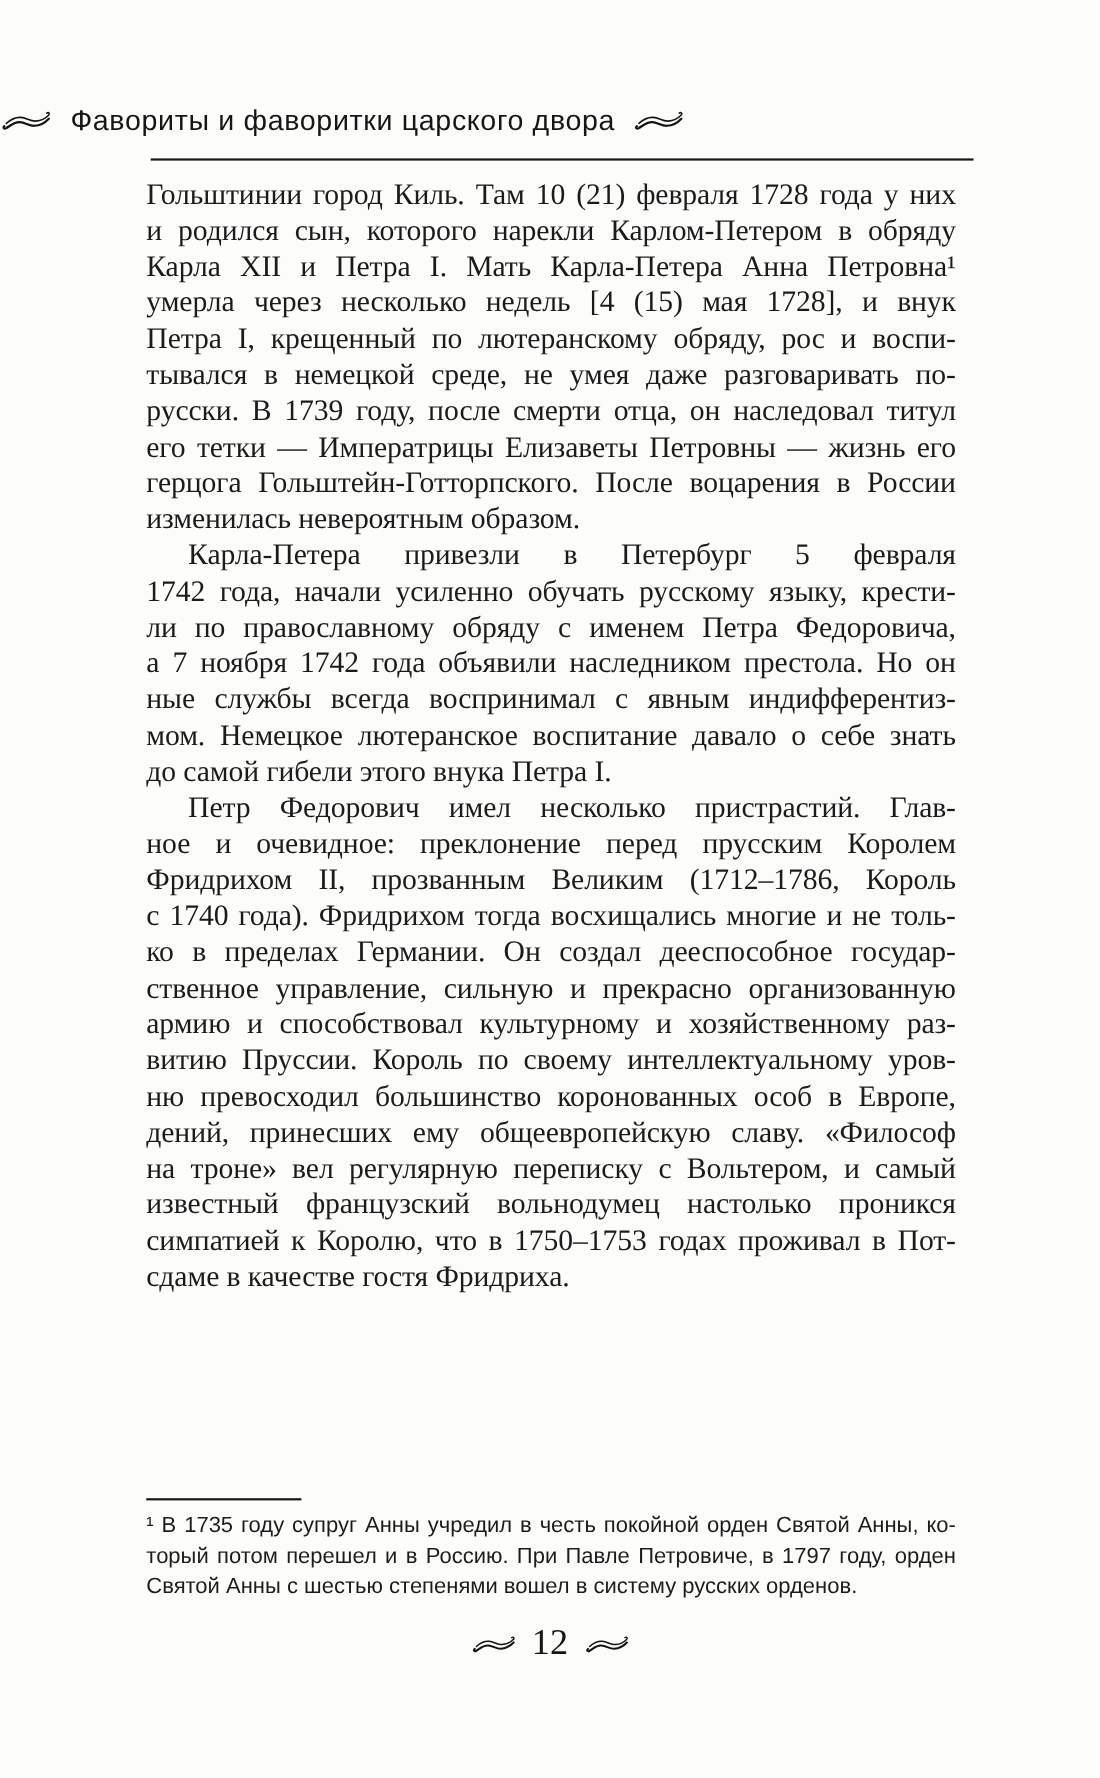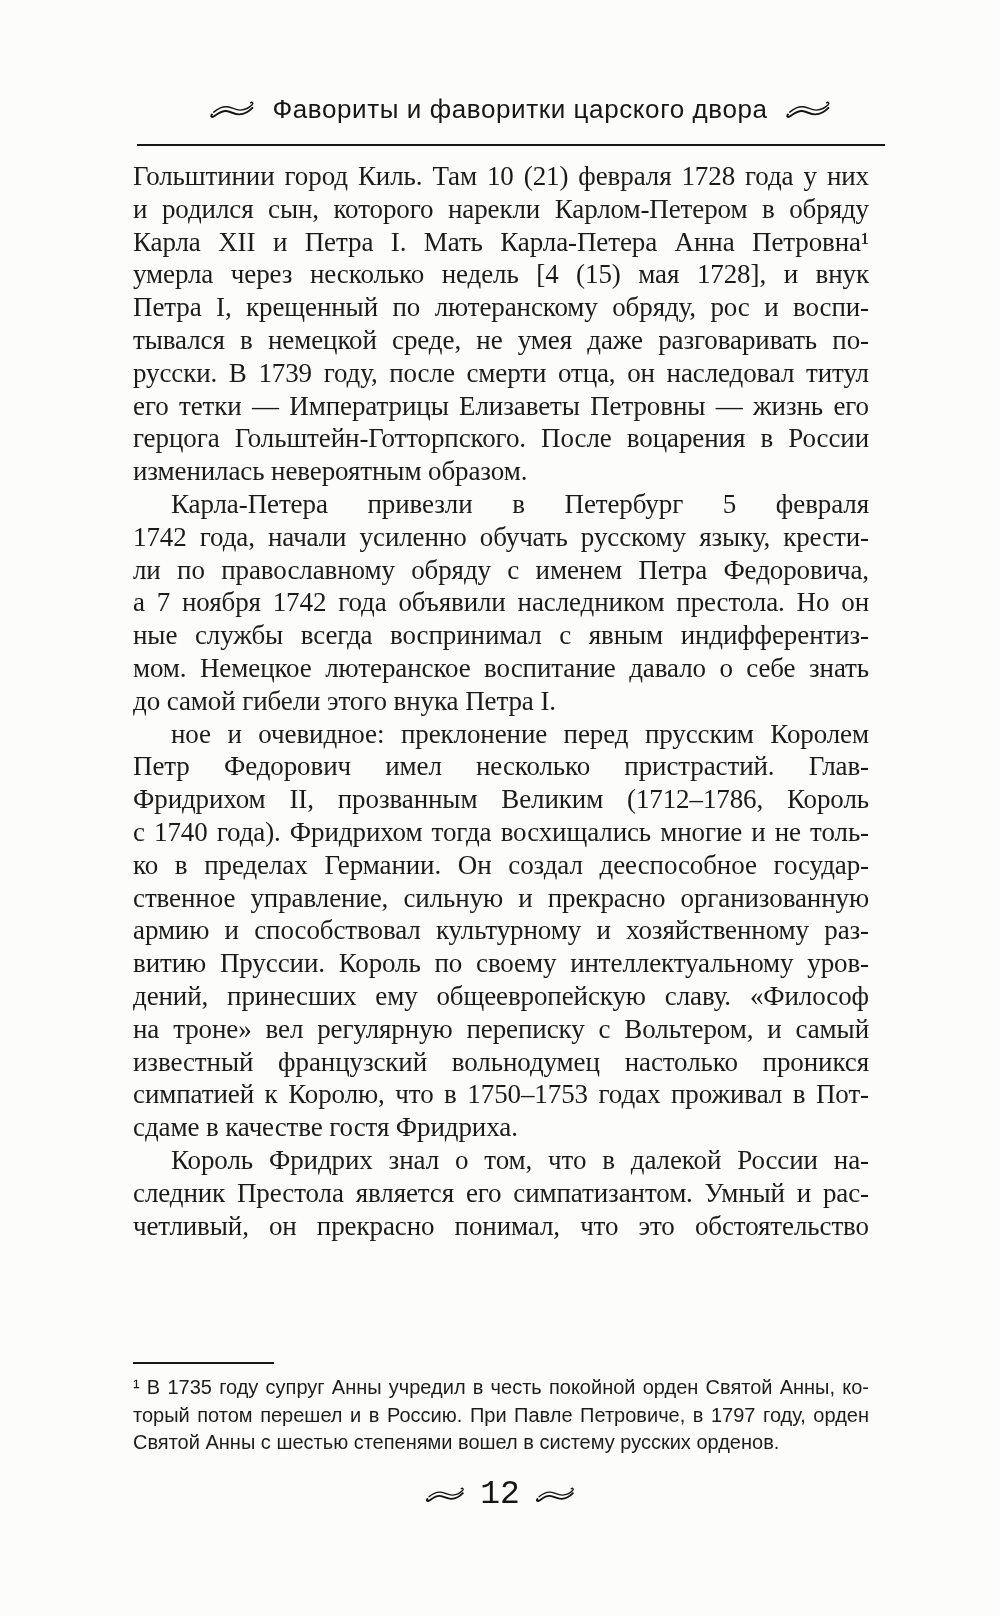--- a/index.html
+++ b/index.html
@@ -10,24 +10,22 @@
     background: #fcfcfb;
     font-family: "Liberation Serif", serif;
     color: #1b1b1b;
     overflow: hidden;
   }
   
   .header-row {
     position: absolute;
     left: 0; right: 0; top: 94px;
     display: flex;
-    justify-content: center;
     align-items: center;
     gap: 16px;
-    padding-left: 40px;
   }
   .header-title {
     font-family: "Liberation Sans", sans-serif;
     font-size: 26px;
     font-weight: 400;
     letter-spacing: 0.6px;
     color: #161616;
     white-space: nowrap;
   }
   .header-rule {
@@ -81,21 +79,21 @@
   
   .pagenum-row {
     position: absolute;
     left: 0; right: 0; top: 1476px;
     display: flex;
     justify-content: center;
     align-items: center;
     gap: 14px;
   }
   .pagenum {
-    font-family: Liberation Mono, monospace;
+    font-family: Liberation Serif, serif;
     font-size: 33px;
     color: #151515;
   }
 </style>
 </head>
 <body>
 
 <div class="page">
 
   <div class="header-row">
@@ -127,38 +125,34 @@
       <div class="para indent">
         <div class="bline">Карла-Петера привезли в Петербург 5 февраля</div>
         <div class="bline">1742 года, начали усиленно обучать русскому языку, крести-</div>
         <div class="bline">ли по православному обряду с именем Петра Федоровича,</div>
         <div class="bline">а 7 ноября 1742 года объявили наследником престола. Но он</div>
         <div class="bline">ные службы всегда воспринимал с явным индифферентиз-</div>
         <div class="bline">мом. Немецкое лютеранское воспитание давало о себе знать</div>
         <div class="bline lastleft">до самой гибели этого внука Петра I.</div>
       </div>
       <div class="para indent">
+        <div class="bline">Петр Федорович имел несколько пристрастий. Глав-</div>
         <div class="bline">ное и очевидное: преклонение перед прусским Королем</div>
-        <div class="bline">Петр Федорович имел несколько пристрастий. Глав-</div>
         <div class="bline">Фридрихом II, прозванным Великим (1712–1786, Король</div>
         <div class="bline">с 1740 года). Фридрихом тогда восхищались многие и не толь-</div>
         <div class="bline">ко в пределах Германии. Он создал дееспособное государ-</div>
         <div class="bline">ственное управление, сильную и прекрасно организованную</div>
         <div class="bline">армию и способствовал культурному и хозяйственному раз-</div>
         <div class="bline">витию Пруссии. Король по своему интеллектуальному уров-</div>
+        <div class="bline">ню превосходил большинство коронованных особ в Европе,</div>
         <div class="bline">дений, принесших ему общеевропейскую славу. «Философ</div>
         <div class="bline">на троне» вел регулярную переписку с Вольтером, и самый</div>
         <div class="bline">известный французский вольнодумец настолько проникся</div>
         <div class="bline">симпатией к Королю, что в 1750–1753 годах проживал в Пот-</div>
         <div class="bline lastleft">сдаме в качестве гостя Фридриха.</div>
-      </div>
-      <div class="para indent">
-        <div class="bline">Король Фридрих знал о том, что в далекой России на-</div>
-        <div class="bline">следник Престола является его симпатизантом. Умный и рас-</div>
-        <div class="bline">четливый, он прекрасно понимал, что это обстоятельство</div>
       </div>
     </main>
 
   <div class="footnote-rule"></div>
   <div class="footnote-block">
       <div class="fline">¹ В 1735 году супруг Анны учредил в честь покойной орден Святой Анны, ко-</div>
       <div class="fline">торый потом перешел и в Россию. При Павле Петровиче, в 1797 году, орден</div>
       <div class="fline lastleft">Святой Анны с шестью степенями вошел в систему русских орденов.</div>
     </div>
 

